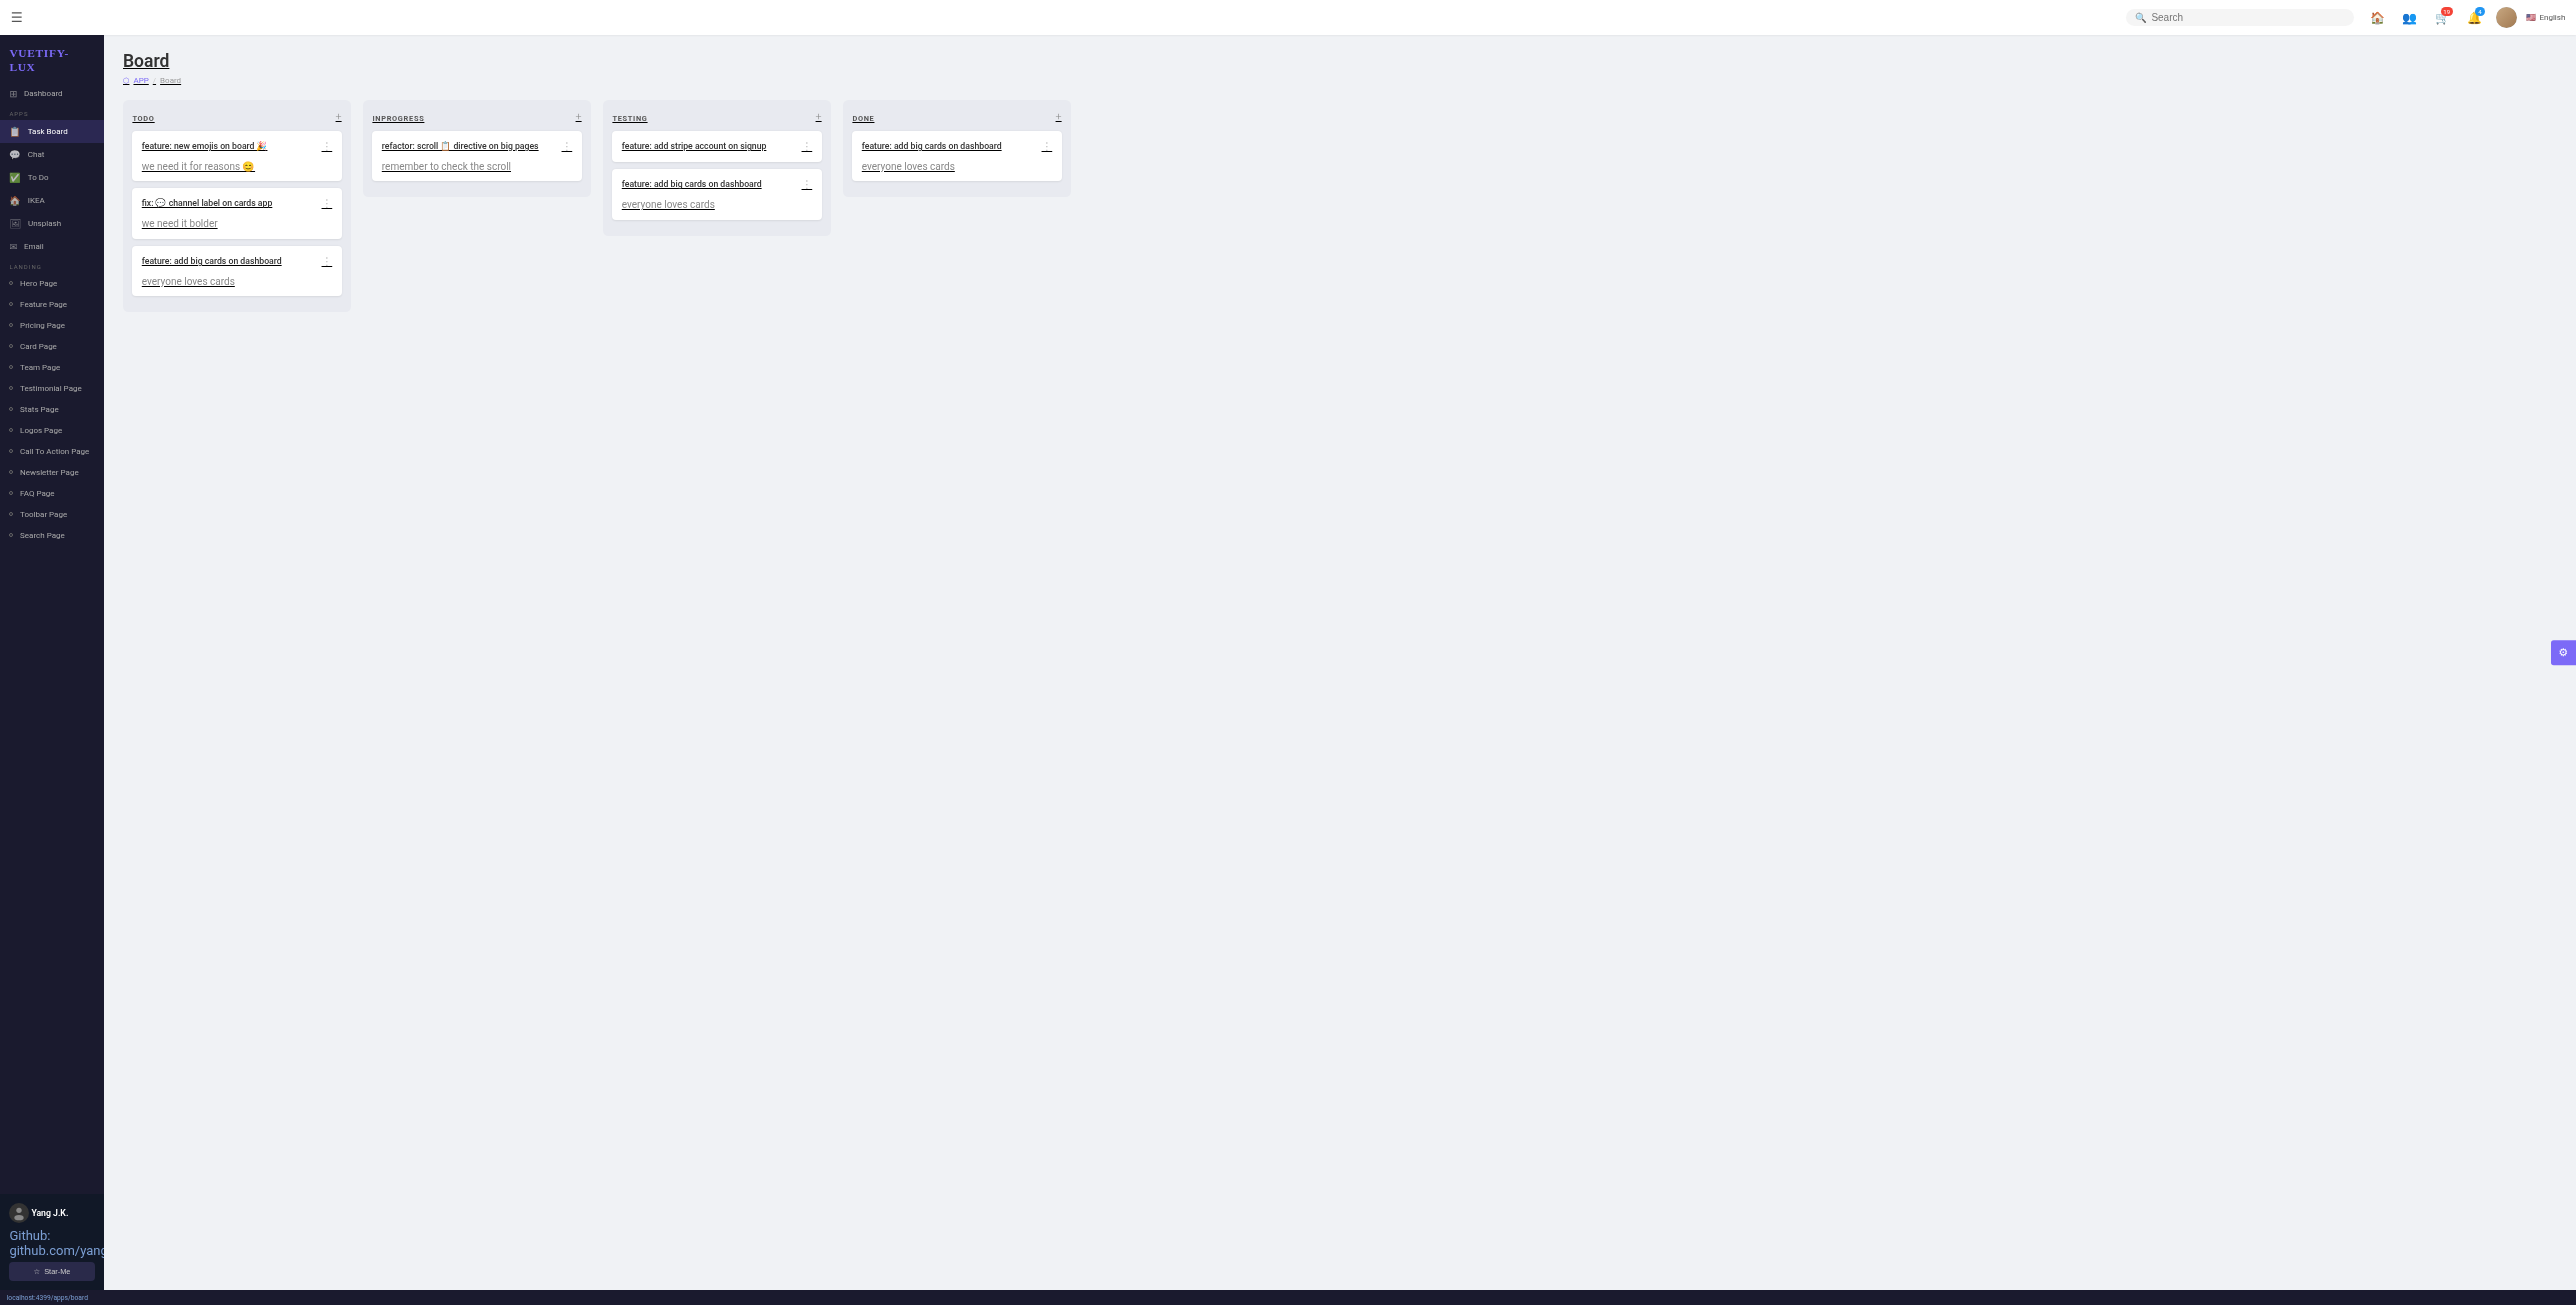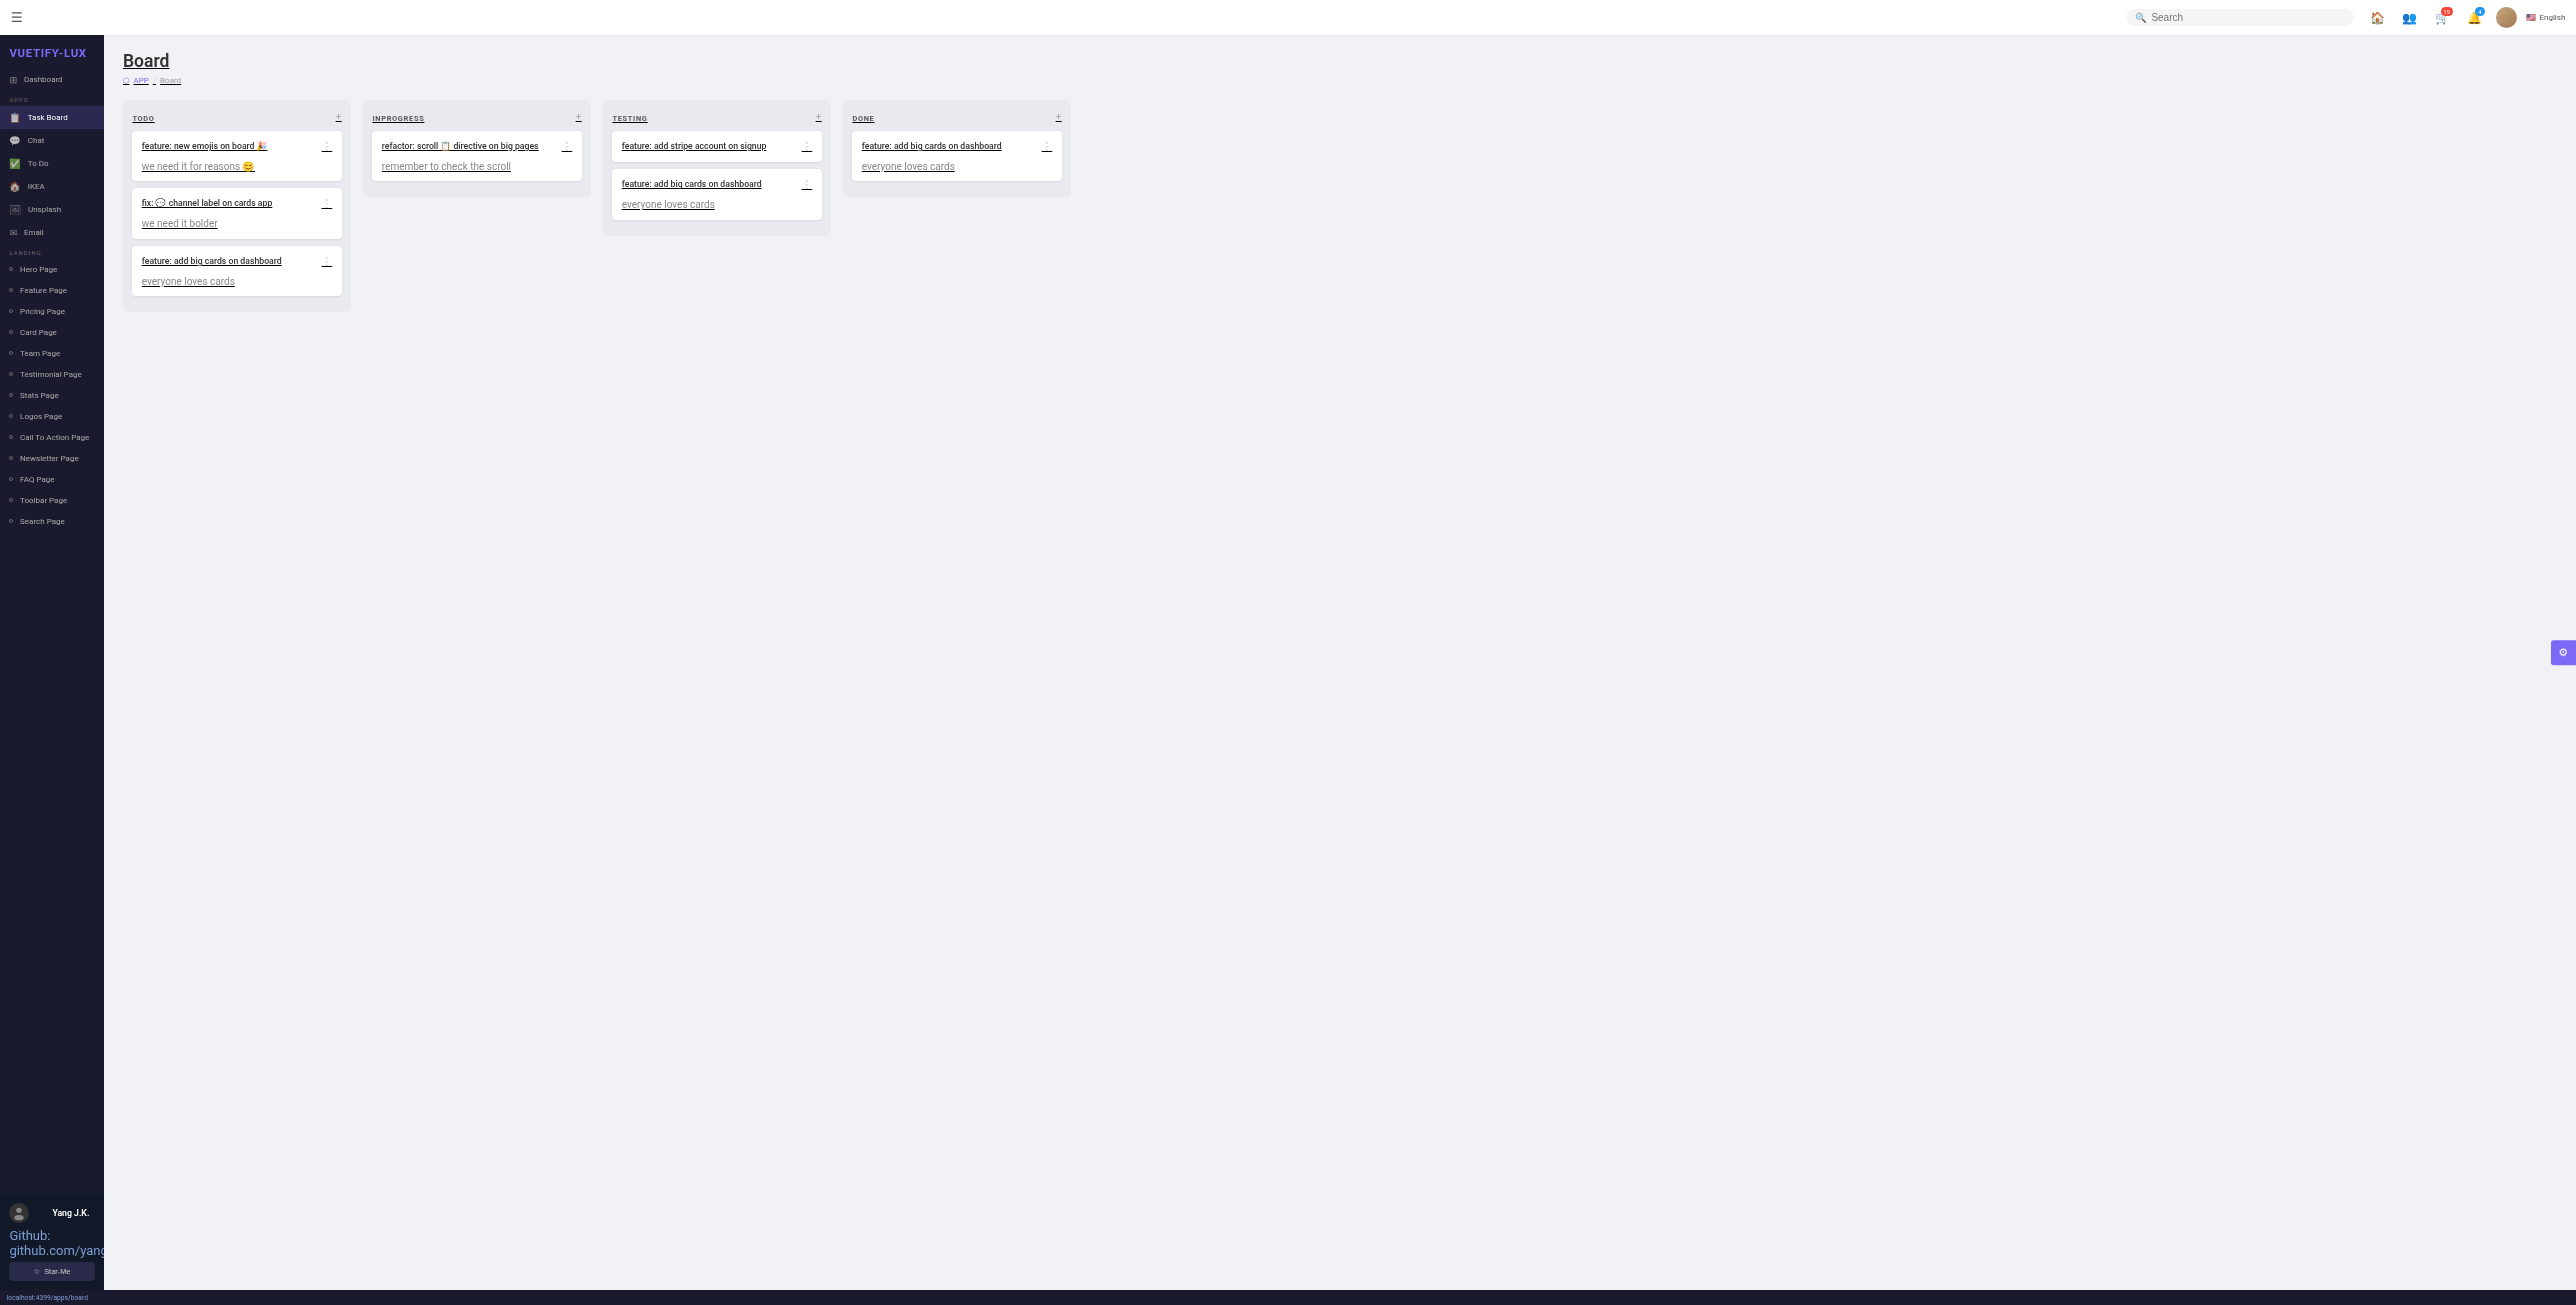--- a/index.html
+++ b/index.html
@@ -44,37 +44,37 @@
     
     .sidebar {
       width: 104px; background: #1a1a2e; color: #ccc;
       display: flex; flex-direction: column;
       overflow-y: auto; flex-shrink: 0;
     }
     .sidebar-logo {
       padding: 10.7px 9.4px 8px; font-size: 11.4px; font-weight: 700;
       color: #fff; letter-spacing: 0.7px;
     }
-    .sidebar-logo span { color: #7c6af7; }
+    .sidebar-logo span { color: #7c6af7; font-family: Liberation Serif, serif; }
     .sidebar-section-label {
       font-size: 6px; letter-spacing: 1px; color: #666;
       padding: 5.4px 9.4px 2.7px; text-transform: uppercase;
     }
     .sidebar-item {
       display: flex; align-items: center; gap: 6.7px;
       padding: 6px 9.4px; cursor: pointer; font-size: 8px;
       color: #aaa; transition: background 0.2s;
     }
     .sidebar-item.active { background: rgba(124,106,247,0.18); color: #fff; }
     .sidebar-item .item-icon { font-size: 9.4px; opacity: 0.7; }
     .sidebar-dot { width: 4px; height: 4px; border-radius: 50%; border: 1px solid #666; flex-shrink: 0; }
     .sidebar-footer {
       margin-top: auto; background: #111827; padding: 9.4px;
     }
-    .sidebar-footer-user { display: flex; align-items: center; gap: 23px; margin-bottom: 5.4px; }
+    .sidebar-footer-user { display: flex; align-items: center; gap: 2px; margin-bottom: 5.4px; }
     .footer-avatar {
       width: 20px; height: 20px; border-radius: 50%;
       background: #333; display: flex; align-items: center; justify-content: center;
       font-size: 9.4px;
     }
     .footer-name { font-size: 8.7px; font-weight: 600; color: #fff; }
     .footer-info { font-size: 13px; color: #aaa; margin-bottom: 4px; }
     .footer-info span { color: #7c9fd4; }
     .star-btn {
       display: flex; align-items: center; justify-content: center;

